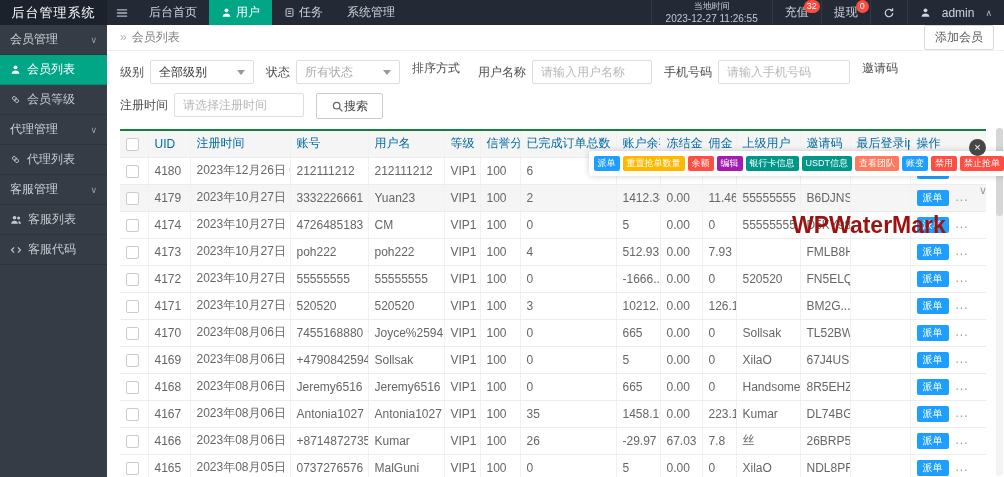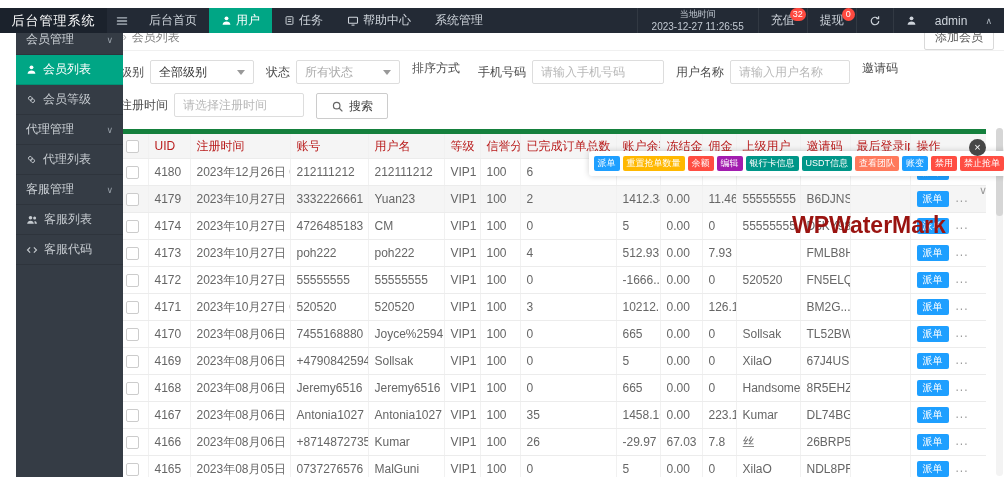--- a/index.html
+++ b/index.html
@@ -1,41 +1,41 @@
 <!DOCTYPE html>
 <html style="--green: #00A685; --blue: #1E9FFF; --red: #FF4A40; --topbar: #232A35; --logo: #1B222C; --sidebar: #353C45; --sidetext: #C6CBD0; --wm: #9A1310;"><head>
 <meta charset="utf-8">
 <style>
   * { margin:0; padding:0; box-sizing:border-box; }
   html,body { background:#e8e8e8; }
   body { font-family:"Liberation Sans","DejaVu Sans",sans-serif; }
   #app { position:relative; width:1004px; height:477px; background:#fff; overflow:hidden; }
 
   
-  .topbar { position:absolute; top:8px; left:0; width:1004px; height:25px;
+  .topbar { position:absolute; top:0; left:0; width:1004px; height:25px;
     background:var(--topbar); color:#cfd5dc; display:flex; align-items:stretch; font-size:12px; z-index:5; }
   .logo { width:107px; background:var(--logo); color:#fff; font-size:13px;
     display:flex; align-items:center; justify-content:center; letter-spacing:1px; flex:none; }
   .burger { width:30px; display:flex; align-items:center; justify-content:center; color:#aeb6bf; cursor:pointer; }
   .nav-items { display:flex; align-items:stretch; }
   .nav-item { display:flex; align-items:center; gap:4px; padding:0 12px; cursor:pointer; color:#cfd5dc; }
   .nav-item.active { background:var(--green); color:#fff; }
   .nav-ico { display:flex; align-items:center; }
   .tb-spacer { flex:1; }
   .tb-sec { display:flex; align-items:center; padding:0 12px; border-left:1px solid rgba(255,255,255,.07); position:relative; }
   .time-block { flex-direction:column; justify-content:center; line-height:11px; font-size:9px; color:#c3cad3; text-align:center; padding:0 14px; }
   .time-block .t2 { font-size:10px; margin-top:1px; }
   .badge { position:absolute; top:0px; right:1px; min-width:13px; height:13px; padding:0 3px;
     background:var(--red); color:#fff; border-radius:8px; font-size:9px; line-height:13px; text-align:center; }
   .tb-link { cursor:pointer; }
-  .admin-sec { gap:18px; }
+  .admin-sec { gap:11px; }
   .chev { font-size:9px; color:#aeb6bf; }
 
   
-  .sidebar { position:absolute; top:25px; left:16px; width:107px; height:452px; background:var(--sidebar); z-index:4; }
+  .sidebar { position:absolute; top:25px; left:0; width:107px; height:452px; background:var(--sidebar); z-index:4; }
   .side-item { height:30px; display:flex; align-items:center; padding:0 10px; gap:6px;
     color:var(--sidetext); font-size:12px; border-bottom:1px solid rgba(0,0,0,.13); cursor:pointer; }
   .side-item .grow { flex:1; }
   .side-item.group { color:#cdd2d7; }
   .side-item.active { background:var(--green); color:#fff; }
   .side-ico { display:flex; align-items:center; color:inherit; }
   .side-chev { font-size:9px; color:#98a0a8; }
 
   
   .main { position:absolute; top:25px; left:107px; right:0; bottom:0; background:#fff; overflow:hidden; }
@@ -54,29 +54,29 @@
   .f-label { font-size:12px; color:#4d4d4d; margin-right:6px; white-space:nowrap; }
   .f-ctl { height:24px; border:1px solid #ddd; border-radius:2px; background:#fff; font-size:12px;
     display:flex; align-items:center; padding:0 8px; color:#333; cursor:pointer; position:relative; }
   .f-ctl.select { justify-content:space-between; }
   .f-ctl.muted .val { color:#aaa; }
   .caret { width:0; height:0; border-left:4px solid transparent; border-right:4px solid transparent;
     border-top:5px solid #999; margin-left:8px; flex:none; }
   .f-input { height:24px; border:1px solid #ddd; border-radius:2px; font-size:12px; padding:0 8px; color:#333;
     font-family:inherit; outline:none; }
   .f-input::placeholder { color:#b8b8b8; }
-  .btn-search { display:inline-flex; align-items:center; gap:5px; height:26px; padding:0 14px; background:#fff;
+  .btn-search { display:inline-flex; align-items:center; height:26px; padding:0 14px; background:#fff;
     border:1px solid #ccc; border-radius:2px; font-size:12px; color:#444; cursor:pointer; }
 
   
   .table-wrap { padding:0 10px 0 13px; }
   table { border-collapse:collapse; table-layout:fixed; width:866px; font-size:12px; }
   th, td { height:27px; padding:0 6px; text-align:left; white-space:nowrap; overflow:hidden;
     border-bottom:1px solid #ececec; border-right:1px solid #f1f1f1; font-weight:normal; }
-  th { background:#f5f5f5; color:#b91c1c; border-top:5px solid #15803d; }
+  th { background:#f5f5f5; color:#0369a1; border-top:2px solid #15803d; }
   th:last-child, td:last-child { border-right:none; }
   td { color:#666; }
   tr.hovered td { background:#f5f5f5; }
   .cb { width:13px; height:13px; border:1px solid #ccc; border-radius:2px; background:#fff; display:inline-block;
     vertical-align:middle; cursor:pointer; }
   .btn-dispatch { display:inline-block; background:var(--blue); color:#fff; font-size:10px; line-height:16px;
     padding:0 6px; border-radius:2px; cursor:pointer; }
   .more-dots { color:#9a9a9a; margin-left:7px; cursor:pointer; letter-spacing:1px; }
 
   
@@ -128,31 +128,20 @@
             <svg viewBox="0 0 16 16" width="11" height="11">
               <g fill="none" stroke="currentColor" stroke-width="1.4">
                 <rect x="3" y="2.5" width="10" height="11" rx="1"></rect>
                 <path d="M5.5 6.2h5M5.5 9.4h5"></path>
               </g>
             </svg>
           </span>
           <span>任务</span>
         </div>
         <div class="nav-item">
-          <span class="nav-ico">
-            <svg viewBox="0 0 16 16" width="12" height="12">
-              <g fill="none" stroke="currentColor" stroke-width="1.4">
-                <rect x="2" y="3" width="12" height="8" rx="1"></rect>
-                <path d="M6 13.5h4"></path>
-              </g>
-            </svg>
-          </span>
-          <span>帮助中心</span>
-        </div>
-        <div class="nav-item">
           <span>系统管理</span>
         </div>
       </div>
     <div class="tb-spacer"></div>
     <div class="tb-sec time-block">
       <span class="t1">当地时间</span>
       <span class="t2">2023-12-27 11:26:55</span>
     </div>
     <div class="tb-sec tb-link">
       <span>充值</span>
@@ -285,26 +274,26 @@
             <span class="f-label">状态</span>
             <div class="f-ctl select muted" style="width: 104px;">
               <span class="val">所有状态</span>
               <span class="caret"></span>
             </div>
           </div>
           <div class="f-group">
             <span class="f-label">排序方式</span>
           </div>
           <div class="f-group">
+            <span class="f-label">用户名称</span>
+            <input class="f-input" placeholder="请输入用户名称" style="width: 120px;">
+          </div>
+          <div class="f-group">
             <span class="f-label">手机号码</span>
             <input class="f-input" placeholder="请输入手机号码" style="width: 132px;">
-          </div>
-          <div class="f-group">
-            <span class="f-label">用户名称</span>
-            <input class="f-input" placeholder="请输入用户名称" style="width: 120px;">
           </div>
           <div class="f-group">
             <span class="f-label">邀请码</span>
           </div>
         </div>
       <div class="f-row" id="filter-row-2">
           <div class="f-group">
             <span class="f-label">注册时间</span>
             <input class="f-input" placeholder="请选择注册时间" style="width: 130px;">
           </div>

